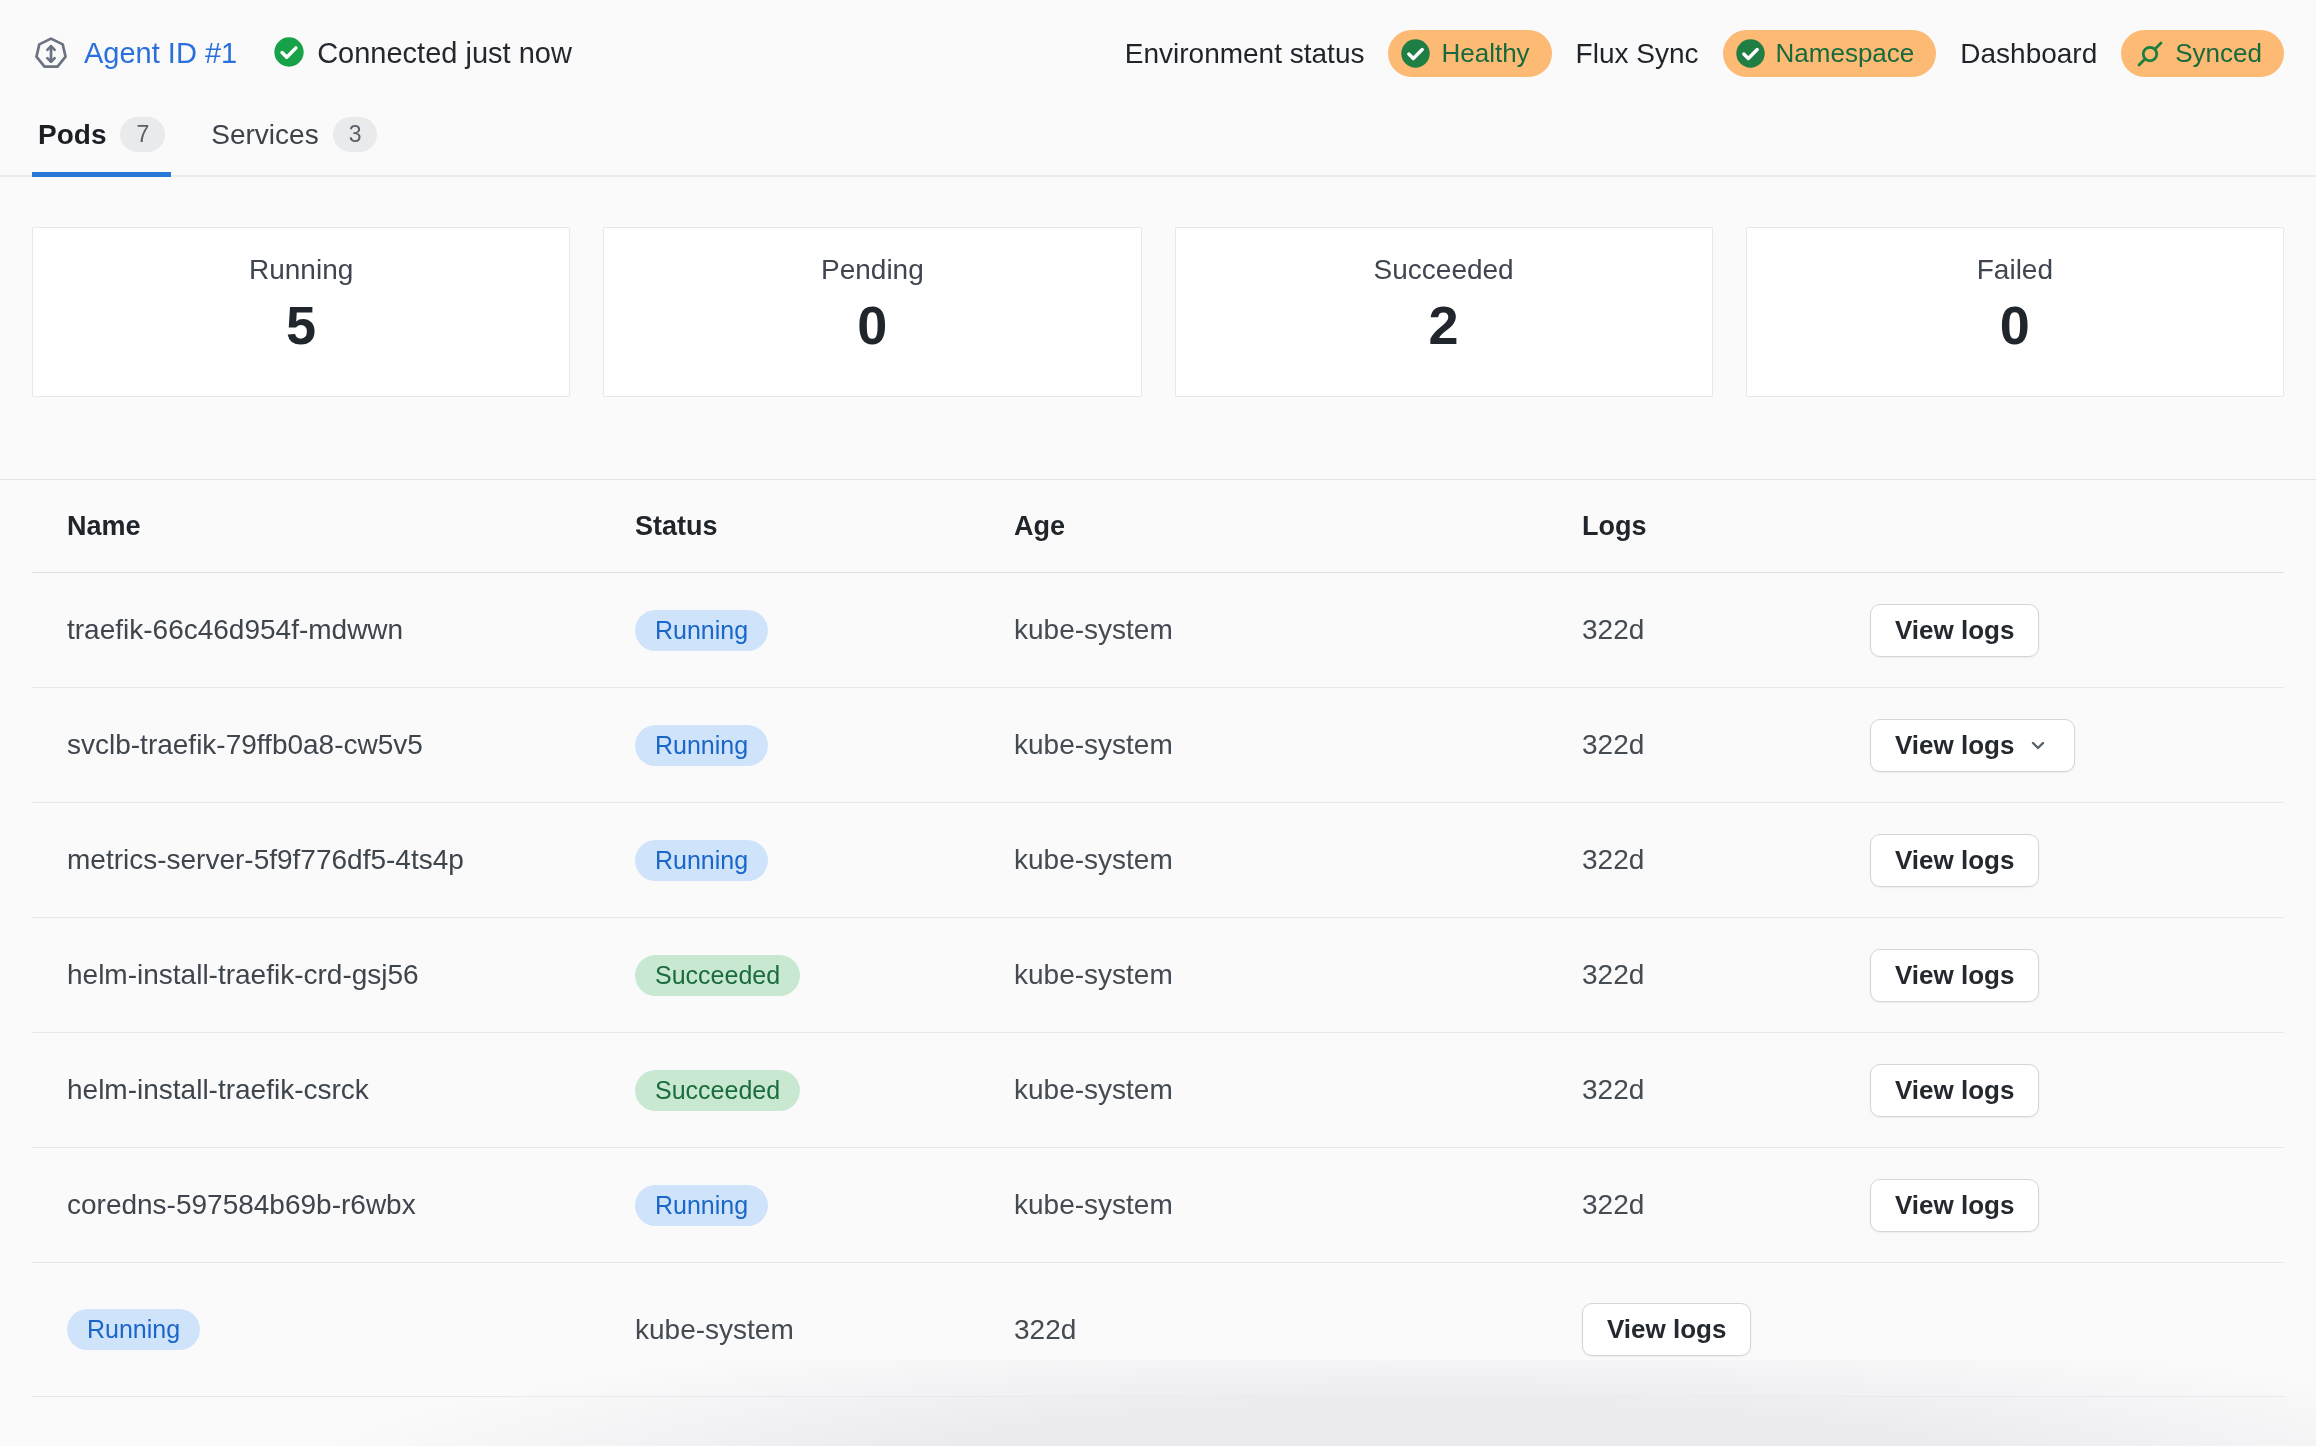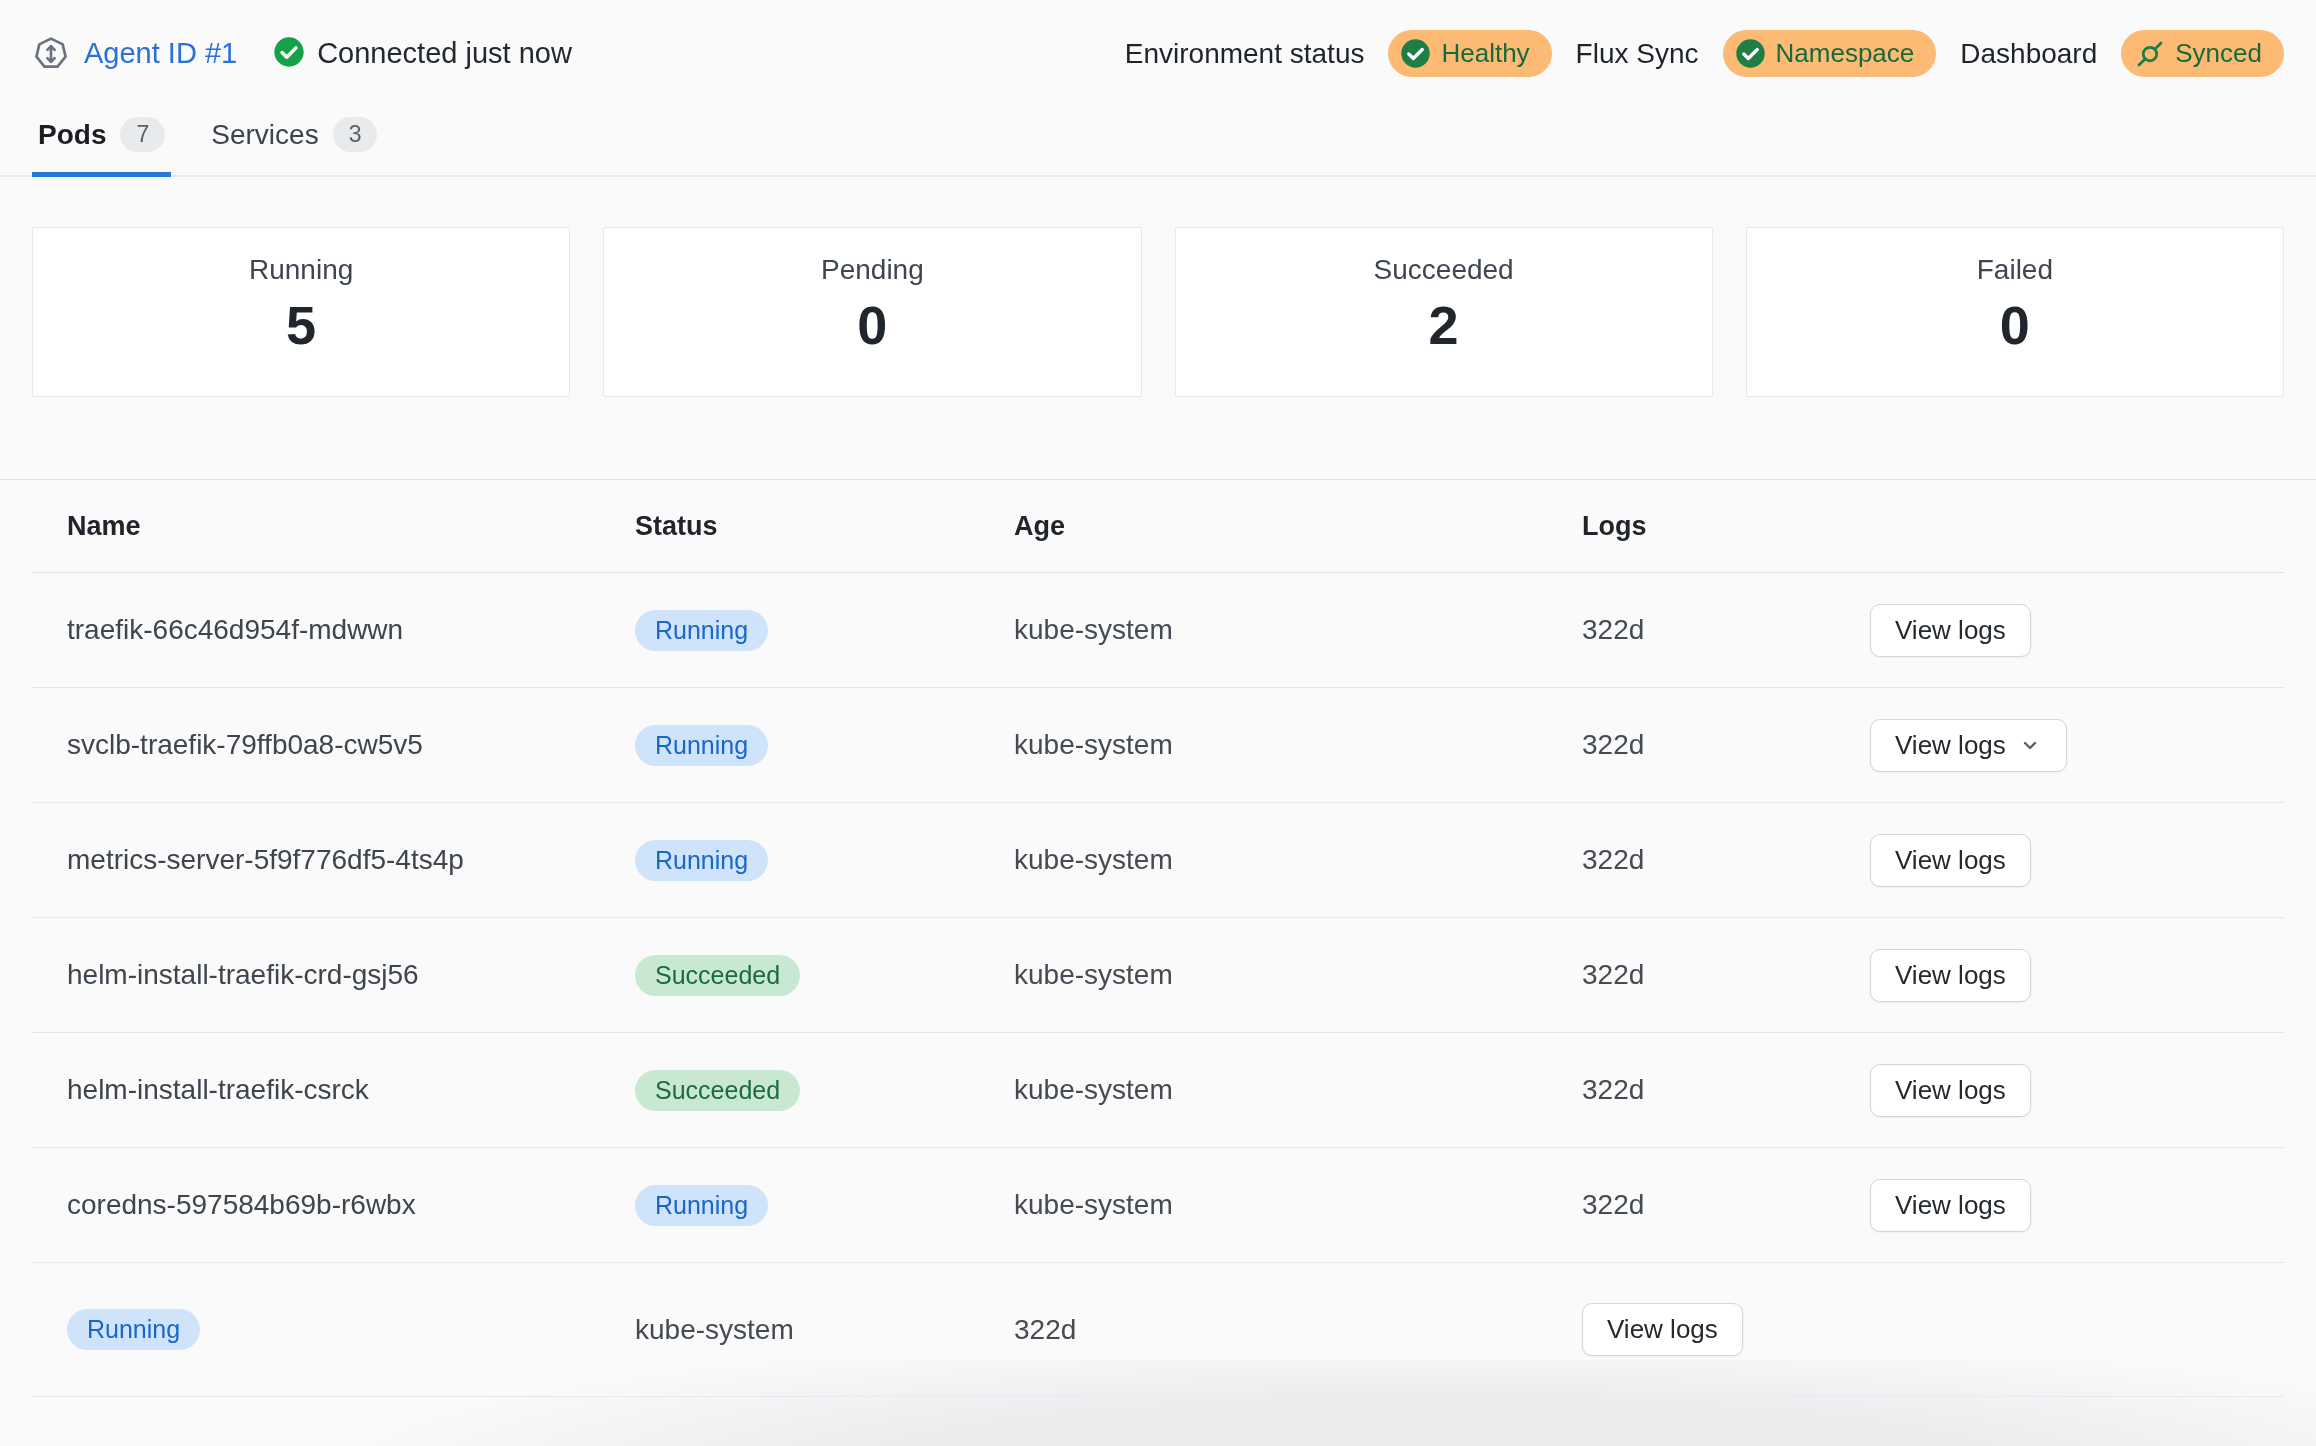--- a/index.html
+++ b/index.html
@@ -99,21 +99,21 @@
   }
   .status-badge.v-running   { background:#cfe3fa; color:#1a66c9; }
   .status-badge.v-succeeded { background:#c9e8d2; color:#1a6c3c; }
 
   .logs-btn {
     display:inline-flex; align-items:center; gap:12px;
     background:#ffffff;
     border:1.5px solid #d2d5d9; border-radius:10px;
     padding:10px 24px;
     font-family:"Liberation Sans", sans-serif;
-    font-size:26px; color:#24292f; font-weight:400;
+    font-size:26px; color:#24292f; font-weight:700;
     box-shadow:0 1px 2px rgba(27,31,36,0.06);
     cursor:pointer;
   }
   .logs-btn .btn-caret svg { display:block; }
   .trow.two-line { min-height:134px; }
 
   
   .bottom-shade {
     position:absolute; left:0; right:0; bottom:0; height:86px;
     background:radial-gradient(1500px 190px at 62% 130%, #ebebee 35%, rgba(250,250,251,0) 75%);

